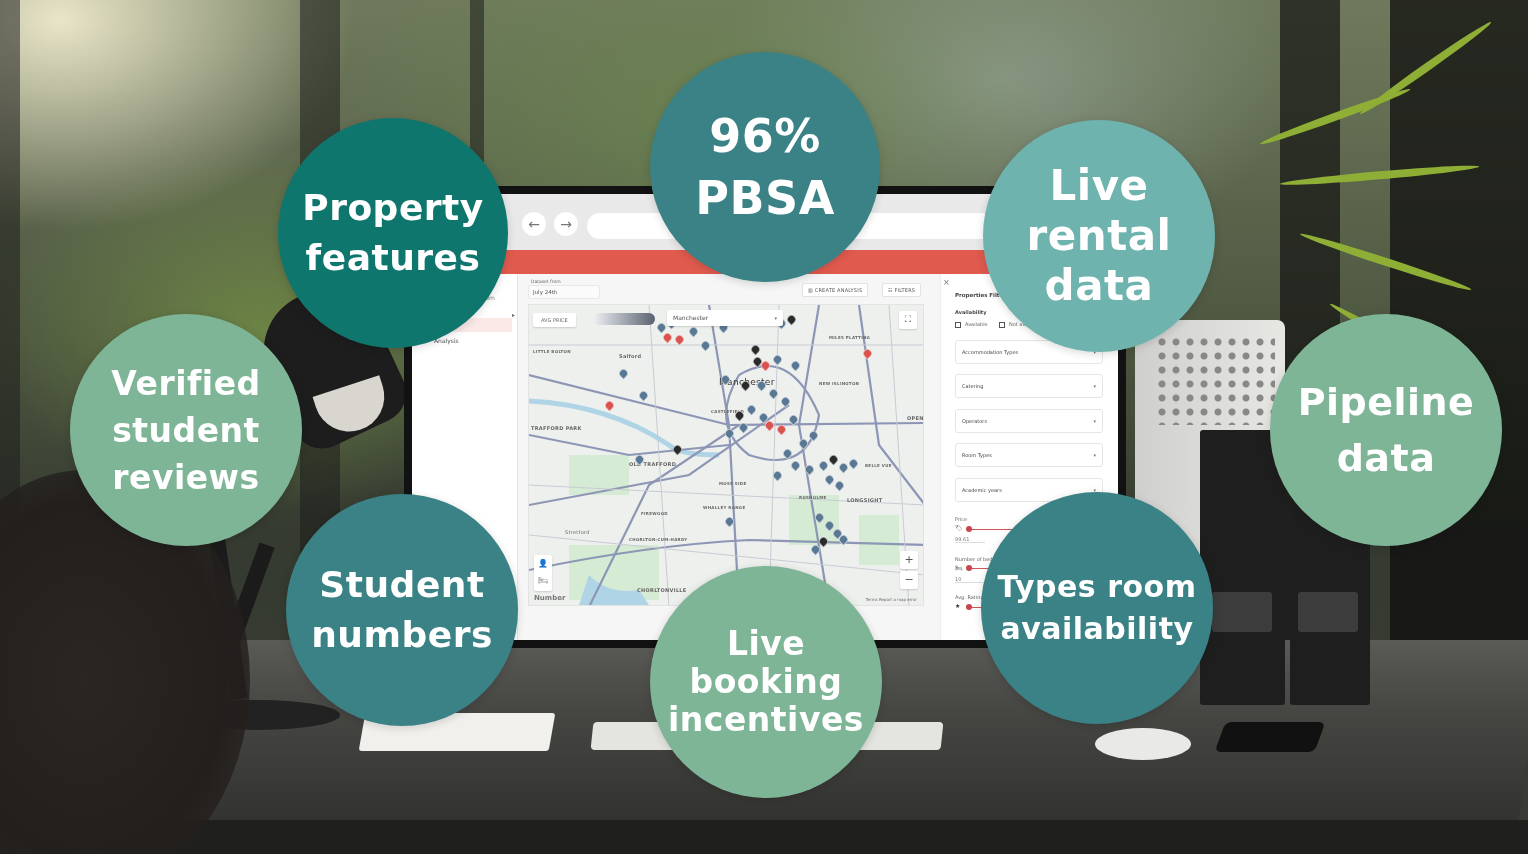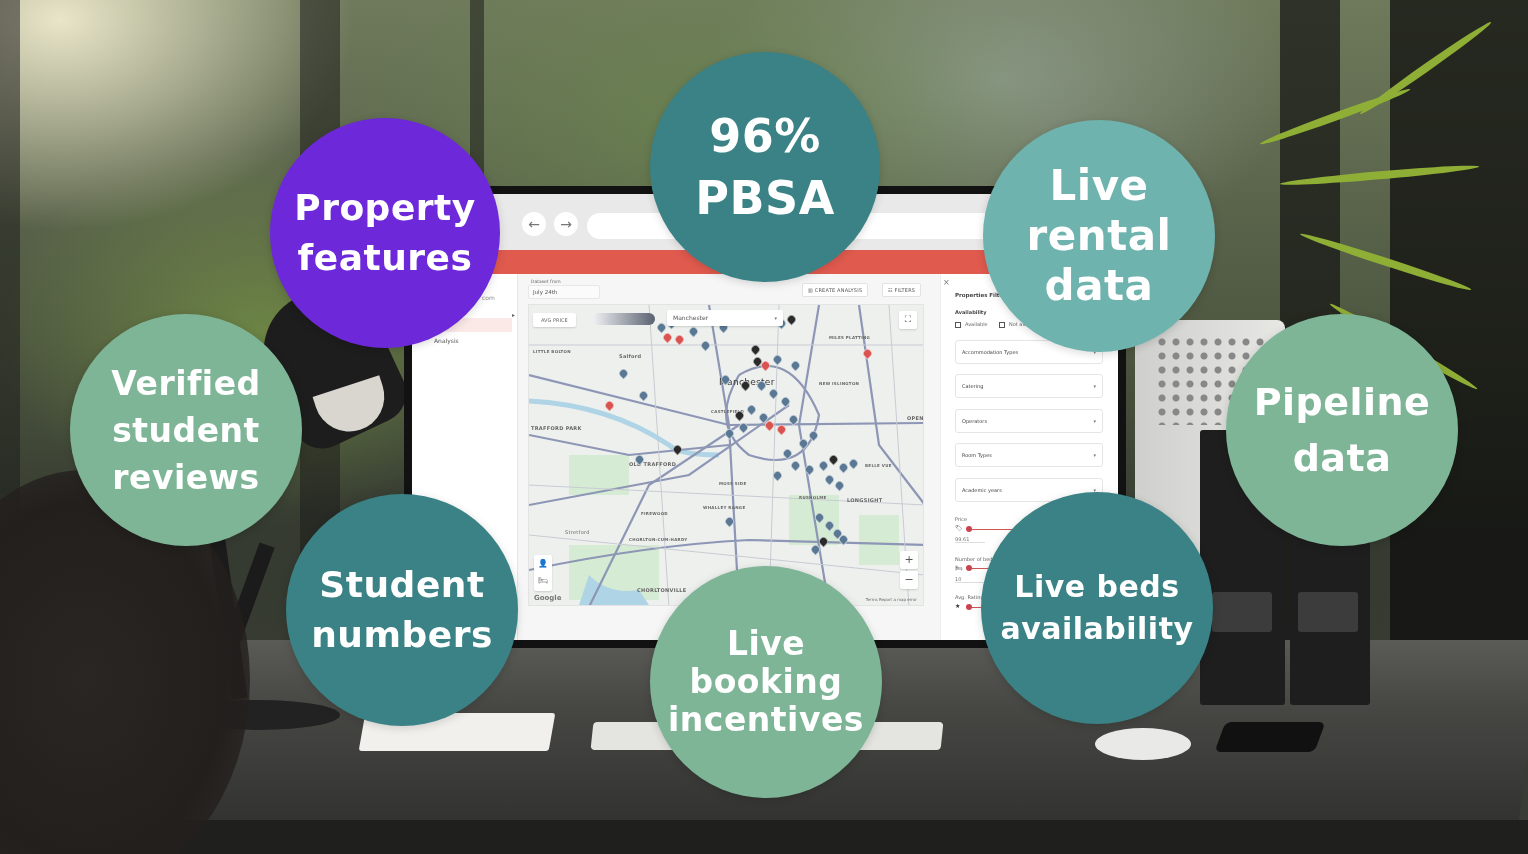--- a/index.html
+++ b/index.html
@@ -280,21 +280,21 @@
     <div class="map-chip" style="left:4px;">AVG PRICE</div>
     <div class="map-gradient"></div>
     <div class="map-select">
       <span>Manchester</span>
       <span class="map-select-caret">▾</span>
     </div>
     <div class="map-ctrl" style="right:6px;top:6px;font-size:9px;">⛶</div>
     <div class="map-ctrl" style="left:5px;top:250px;height:36px;font-size:8px;line-height:17px;">👤<br>🛏</div>
     <div class="map-ctrl" style="right:5px;top:246px;">+</div>
     <div class="map-ctrl" style="right:5px;top:266px;">−</div>
-    <div class="google-logo">Google</div>
+    <div class="google-logo">Number</div>
     <div class="map-footer">Terms   Report a map error</div>
   </div>
 
   <div class="filter-panel">
     <div class="panel-close">×</div>
     <div class="panel-title">Properties Filters</div>
     <div class="panel-sub">Availability</div>
     <div class="panel-check" style="left:14px;">
       <span class="box"></span><span>Available</span>
     </div>
@@ -334,43 +334,43 @@
     <div class="slider-icon" style="top:328px;">★</div>
     <div class="slider-track" style="top:333px;"></div>
     <div class="slider-dot" style="top:330px;"></div>
   </div>
 </div>
 
 <div class="bubble" id="b-pbsa" style="left: 650px; top: 52px; width: 230px; height: 230px; background: rgb(58, 130, 133);">
   <span class="bubble-text" style="font-size:46px;line-height:62px;font-weight:bold;">96%
 PBSA</span>
 </div>
-<div class="bubble" id="b-prop" style="left: 270px; top: 118px; width: 230px; height: 230px; background: #6d28d9; align-items: center;">
+<div class="bubble" id="b-prop" style="left: 278px; top: 118px; width: 230px; height: 230px; background: #0f766e; align-items: center;">
   <span class="bubble-text" style="font-size:36px;line-height:50px;font-weight:bold;">Property
 features</span>
 </div>
 <div class="bubble" id="b-rental" style="left: 983px; top: 120px; width: 232px; height: 232px; background: rgb(111, 179, 174);">
   <span class="bubble-text" style="font-size:42px;line-height:50px;font-weight:bold;">Live
 rental
 data</span>
 </div>
 <div class="bubble" id="b-reviews" style="left: 70px; top: 314px; width: 232px; height: 232px; background: rgb(127, 181, 151);">
   <span class="bubble-text" style="font-size:33px;line-height:47px;font-weight:bold;">Verified
 student
 reviews</span>
 </div>
-<div class="bubble" id="b-pipeline" style="left: 1226px; top: 314px; width: 232px; height: 232px; background: rgb(127, 181, 151);">
+<div class="bubble" id="b-pipeline" style="left: 1270px; top: 314px; width: 232px; height: 232px; background: rgb(127, 181, 151);">
   <span class="bubble-text" style="font-size:38px;line-height:56px;font-weight:bold;">Pipeline
 data</span>
 </div>
 <div class="bubble" id="b-students" style="left: 286px; top: 494px; width: 232px; height: 232px; background: rgb(58, 130, 133);">
   <span class="bubble-text" style="font-size:36px;line-height:50px;font-weight:bold;">Student
 numbers</span>
 </div>
 <div class="bubble" id="b-incentives" style="left: 650px; top: 566px; width: 232px; height: 232px; background: rgb(127, 181, 151);">
   <span class="bubble-text" style="font-size:33px;line-height:38px;font-weight:bold;">Live
 booking
 incentives</span>
 </div>
 <div class="bubble" id="b-rooms" style="left: 981px; top: 492px; width: 232px; height: 232px; background: rgb(58, 130, 133);">
-  <span class="bubble-text" style="font-size:30px;line-height:42px;font-weight:bold;">Live beds
+  <span class="bubble-text" style="font-size:30px;line-height:42px;font-weight:bold;">Types room
 availability</span>
 </div>
 
 </body></html>

